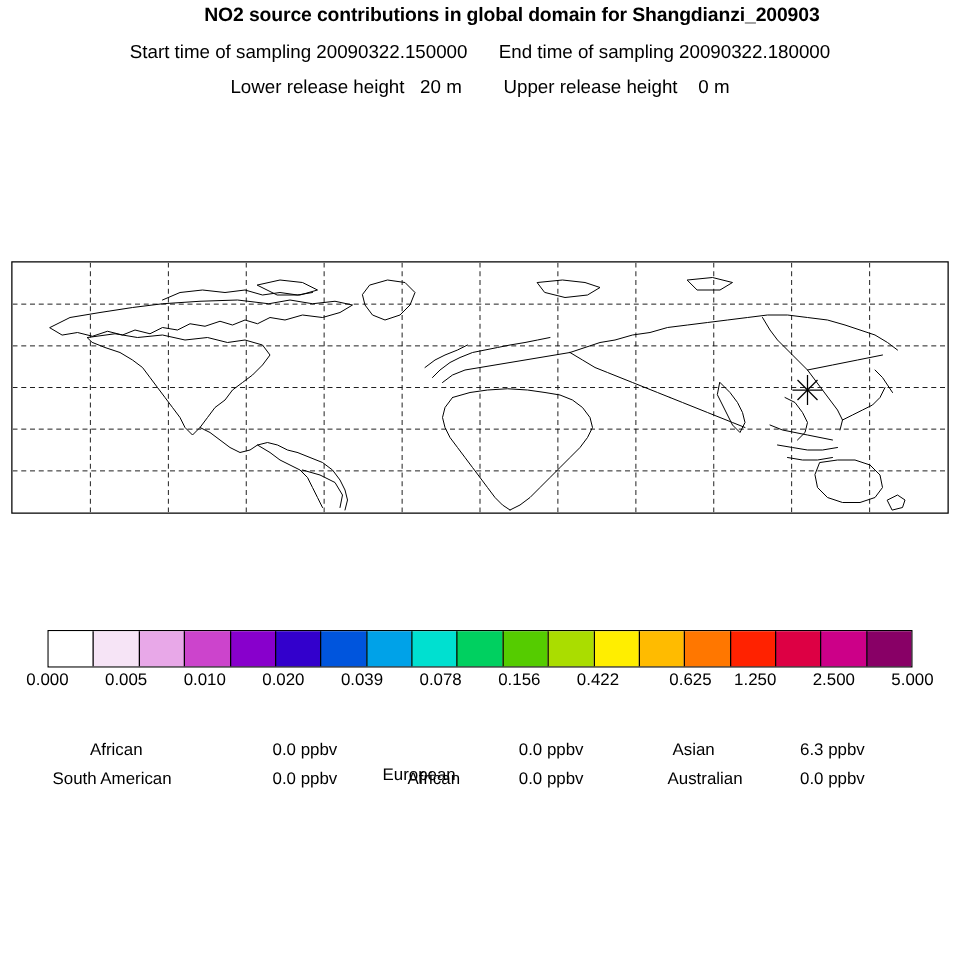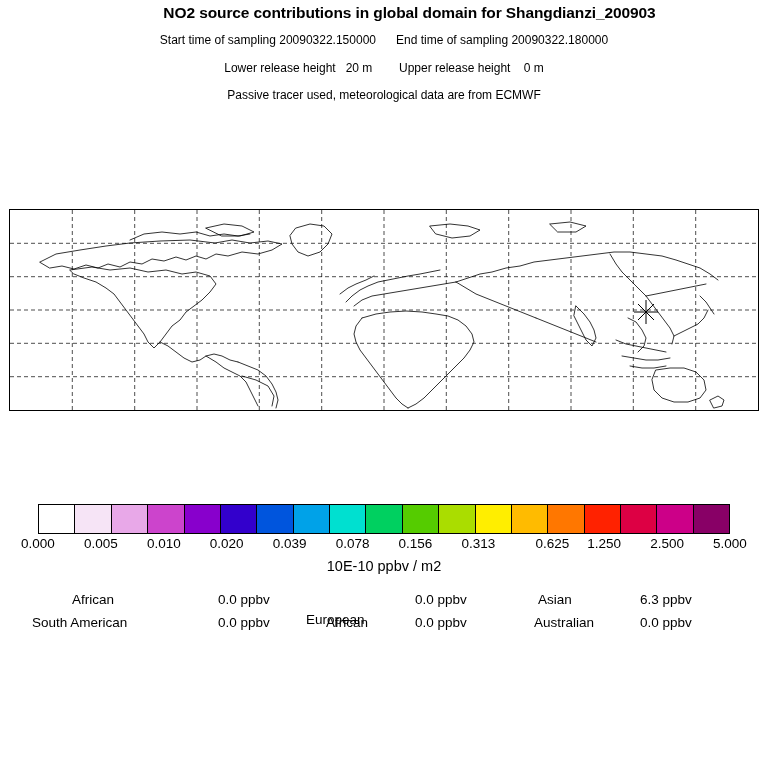--- a/index.html
+++ b/index.html
@@ -31,21 +31,21 @@
     font-size: 15.5px;
     font-weight: bold;
     letter-spacing: -0.1px;
     margin-left: 36px;
   }
   .subline {
     position: absolute;
     left: 0;
     width: 768px;
     text-align: center;
-    font-size: 12px;
+    font-size: 15px;
     white-space: pre;
   }
   .subline-1 { top: 33px; }
   .subline-2 { top: 61px; }
   .subline-3 { top: 88px; }
 
   
   .map-frame {
     position: absolute;
     left: 9px;
@@ -133,36 +133,35 @@
     top: 0;
     white-space: pre;
   }
   .lbl-a { left: 72px; }
   .val-a { left: 218px; }
   .lbl-b { left: 306px; margin-top: 20px; }
   .val-b { left: 415px; }
   .lbl-c { left: 538px; }
   .val-c { left: 640px; }
 
-  .lbl-a2 { left: 32px; }
+  .lbl-a2 { left: 42px; }
   .val-a2 { left: 218px; }
   .lbl-b2 { left: 326px; }
   .val-b2 { left: 415px; }
   .lbl-c2 { left: 534px; }
   .val-c2 { left: 640px; }
 </style>
 </head>
 <body>
 
 <div class="page">
 
   <div class="title">NO2 source contributions in global domain for Shangdianzi_200903</div>
   <div class="subline subline-1">Start time of sampling 20090322.150000      End time of sampling 20090322.180000</div>
   <div class="subline subline-2">Lower release height   20 m        Upper release height    0 m</div>
-  <div class="subline subline-3">Passive tracer used, meteorological data are from ECMWF</div>
 
   <div class="map-frame">
     <svg class="map-svg" viewBox="0 0 748 200" preserveAspectRatio="none">
 
       <g stroke="#000000" stroke-width="0.7" stroke-dasharray="4,3" fill="none">
         <line x1="0" y1="33.3" x2="748" y2="33.3"></line>
         <line x1="0" y1="66.7" x2="748" y2="66.7"></line>
         <line x1="0" y1="100" x2="748" y2="100"></line>
         <line x1="0" y1="133.3" x2="748" y2="133.3"></line>
         <line x1="0" y1="166.7" x2="748" y2="166.7"></line>
@@ -254,27 +253,26 @@
       <div class="cell" style="background: rgb(136, 0, 102);"></div>
     </div>
   <div class="cb-labels" id="cbl">
       <div class="cb-label" style="left: 38px;">0.000</div>
       <div class="cb-label" style="left: 100.909px;">0.005</div>
       <div class="cb-label" style="left: 163.818px;">0.010</div>
       <div class="cb-label" style="left: 226.727px;">0.020</div>
       <div class="cb-label" style="left: 289.636px;">0.039</div>
       <div class="cb-label" style="left: 352.545px;">0.078</div>
       <div class="cb-label" style="left: 415.455px;">0.156</div>
-      <div class="cb-label" style="left: 478.364px;">0.313</div>
+      <div class="cb-label" style="left: 478.364px;">0.422</div>
       <div class="cb-label" style="left: 541.273px; text-align: right;">0.625</div>
       <div class="cb-label" style="left: 604.182px;">1.250</div>
       <div class="cb-label" style="left: 667.091px;">2.500</div>
       <div class="cb-label" style="left: 730px; text-align: center;">5.000</div>
     </div>
-  <div class="cb-unit">10E-10 ppbv / m2</div>
 
   <div class="stats">
     <div class="stats-grid">
       <div class="stats-line">
         <span class="lbl-a">African</span>
         <span class="val-a">0.0 ppbv</span>
         <span class="lbl-b">European</span>
         <span class="val-b">0.0 ppbv</span>
         <span class="lbl-c">Asian</span>
         <span class="val-c">6.3 ppbv</span>

